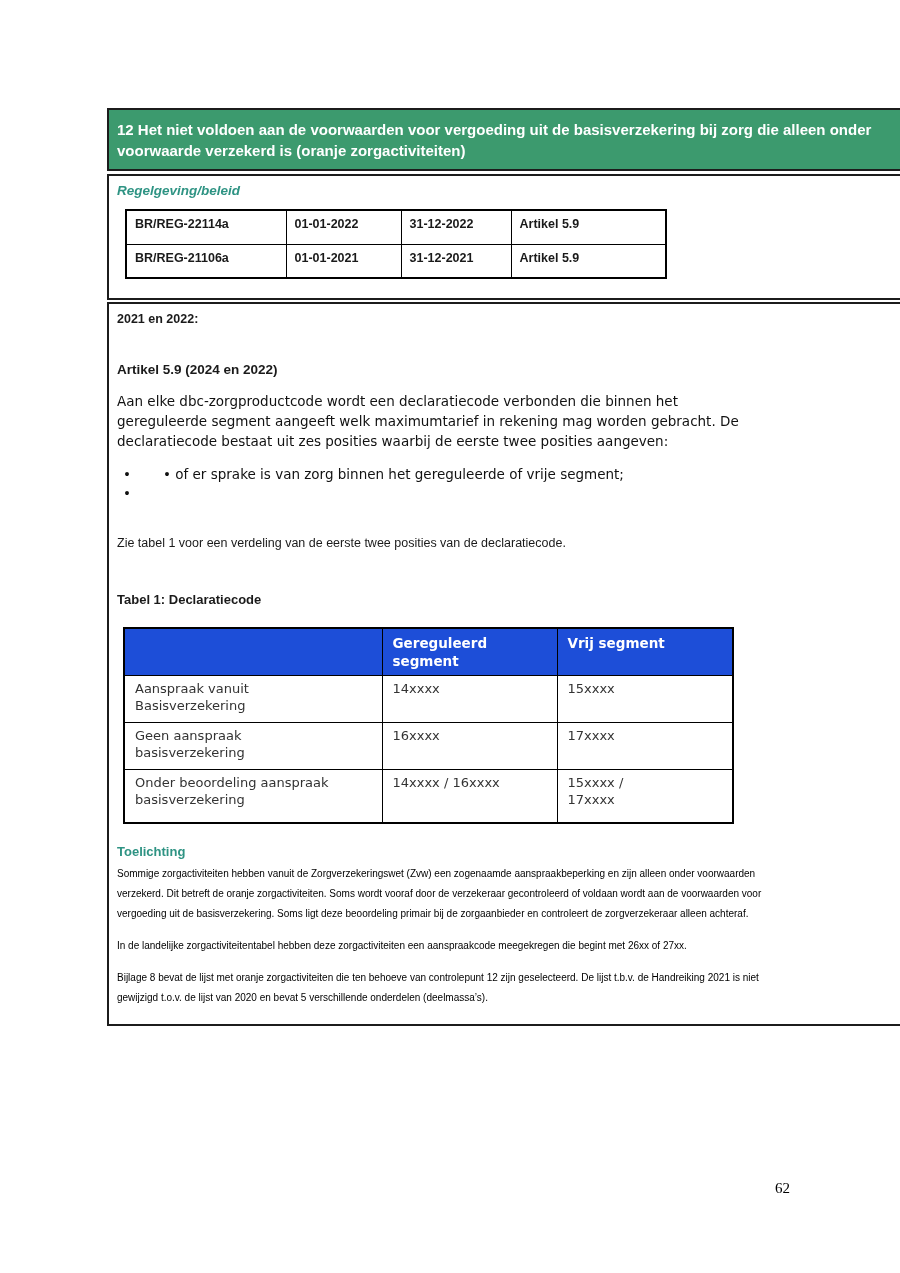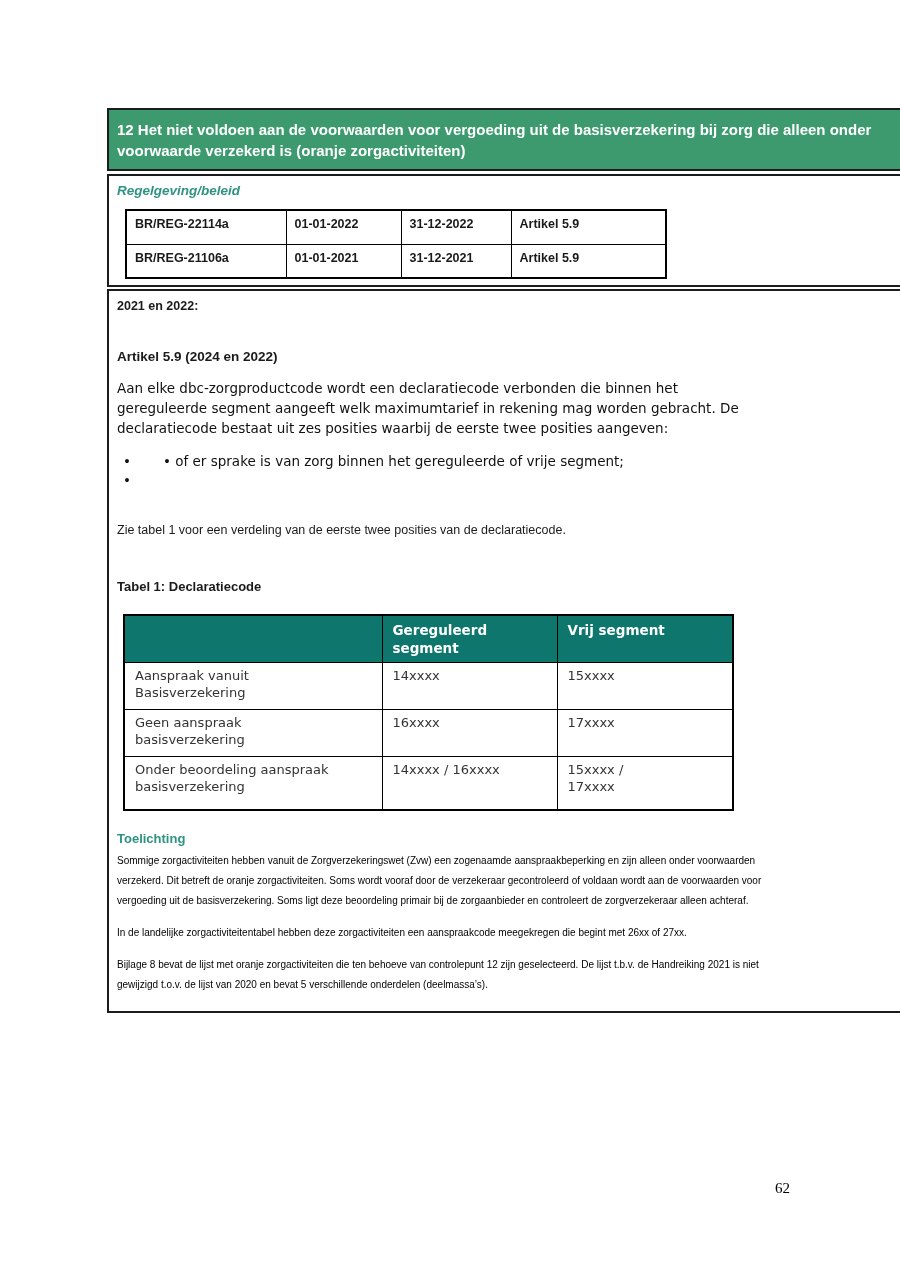--- a/index.html
+++ b/index.html
@@ -36,21 +36,21 @@
   }
   .reg-heading {
     color: #2E9383;
     font-weight: bold;
     font-style: italic;
     font-size: 13.5px;
   }
   table.reg-table {
     border-collapse: collapse;
     border: 2px solid #000;
-    margin: 11px 0 3px 8px;
+    margin: 11px 0 16px 8px;
     table-layout: fixed;
     width: 540px;
     padding-left: 44px;
   }
   table.reg-table td {
     border: 1px solid #000;
     font-weight: bold;
     font-size: 12.5px;
     padding: 6px 4px 4px 8px;
     height: 34px;
@@ -88,21 +88,21 @@
 
   table.t1 {
     border-collapse: collapse;
     border: 2px solid #000;
     margin: 20px 0 0 6px;
     table-layout: fixed;
     width: 609px;
     font-family: "DejaVu Sans", sans-serif;
   }
   table.t1 th {
-    background: #0f766e;
+    background: #1d4ed8;
     color: #ffffff;
     font-weight: bold;
     font-size: 13.5px;
     line-height: 18px;
     text-align: left;
     vertical-align: top;
     padding: 5px 8px 5px 10px;
     border: 1px solid #000;
     white-space: pre-line;
     height: 42px;

